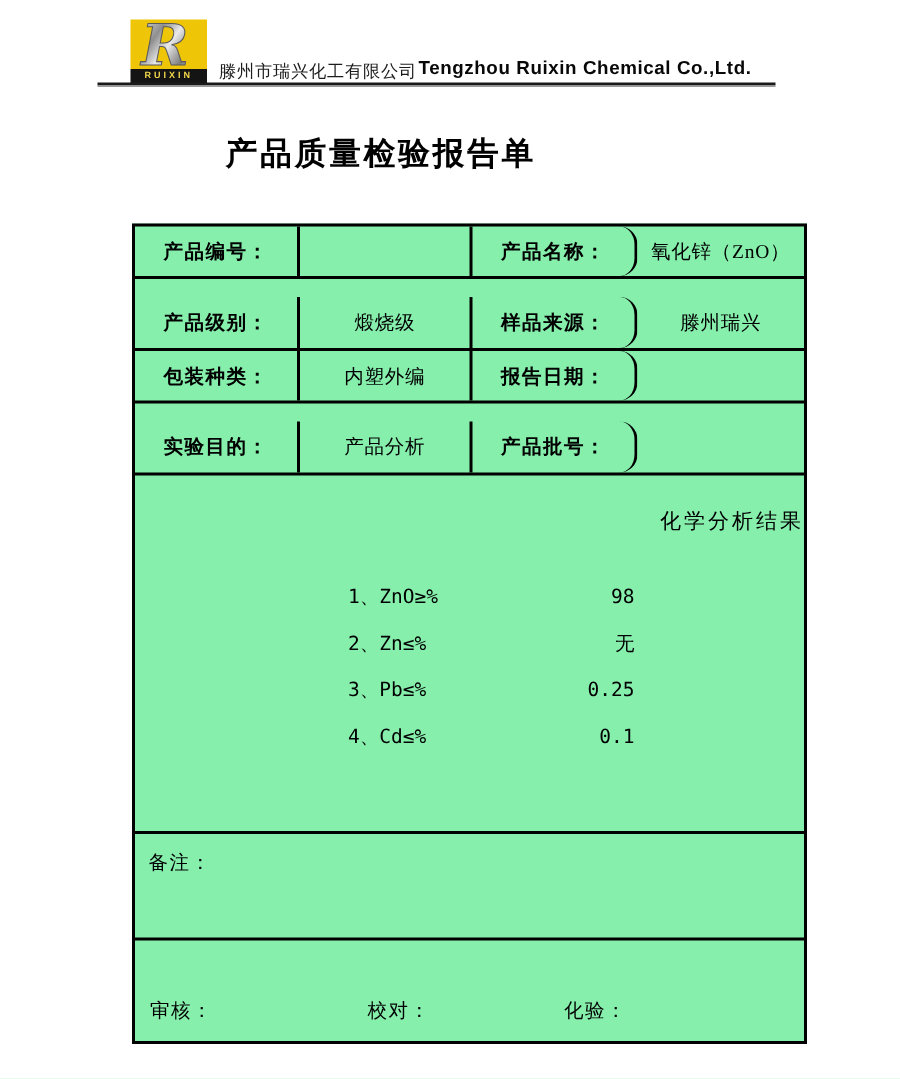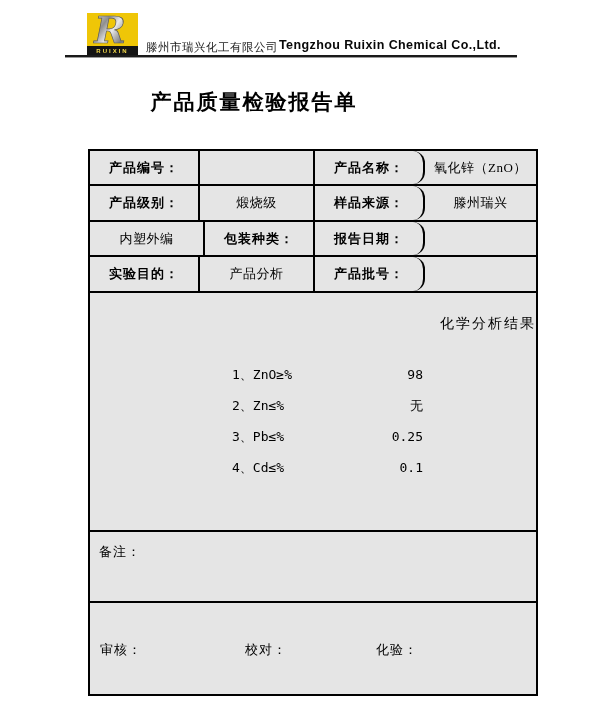--- a/index.html
+++ b/index.html
@@ -38,25 +38,25 @@
   
   .title {
     position:absolute; left:0; top:88px; width:508px; text-align:center;
     font-family:"Liberation Sans", sans-serif; font-weight:bold;
     font-size:21px; letter-spacing:2px; color:#000;
   }
 
   
   .report-table {
     position:absolute; left:88px; top:149px; width:450px; height:547px;
-    border:2px solid #000; background:#e5e5e5;
+    border:2px solid #000; background:#86efac;
   }
   .irow { display:flex; border-bottom:2px solid #000; }
   .irow.h35 { height:35px; }
-  .irow.h36 { height:36px; }
+  .irow.h36 { height:36px;margin-top:12px; }
   .cell {
     border-right:2px solid #000; display:flex; align-items:center; justify-content:center;
     overflow:hidden;
   }
   .cell.c1 { width:110px; }
   .cell.c2 { width:115px; }
   .cell.c3 { width:110px;border-radius:12px; }
   .cell.c4 { flex:1; border-right:none; }
   .cell-label {
     font-family:"Liberation Sans", sans-serif; font-weight:bold;
@@ -144,25 +144,25 @@
         </div>
       <div class="cell c3">
           <span class="cell-label">样品来源：</span>
         </div>
       <div class="cell c4">
           <span class="cell-value">滕州瑞兴</span>
         </div>
     </div>
 
     <div class="irow h35">
+      <div class="cell c1">
+          <span class="cell-label">包装种类：</span>
+        </div>
       <div class="cell c2">
           <span class="cell-value">内塑外编</span>
-        </div>
-      <div class="cell c1">
-          <span class="cell-label">包装种类：</span>
         </div>
       <div class="cell c3">
           <span class="cell-label">报告日期：</span>
         </div>
       <div class="cell c4">
           <span class="cell-value"></span>
         </div>
     </div>
 
     <div class="irow h36">

